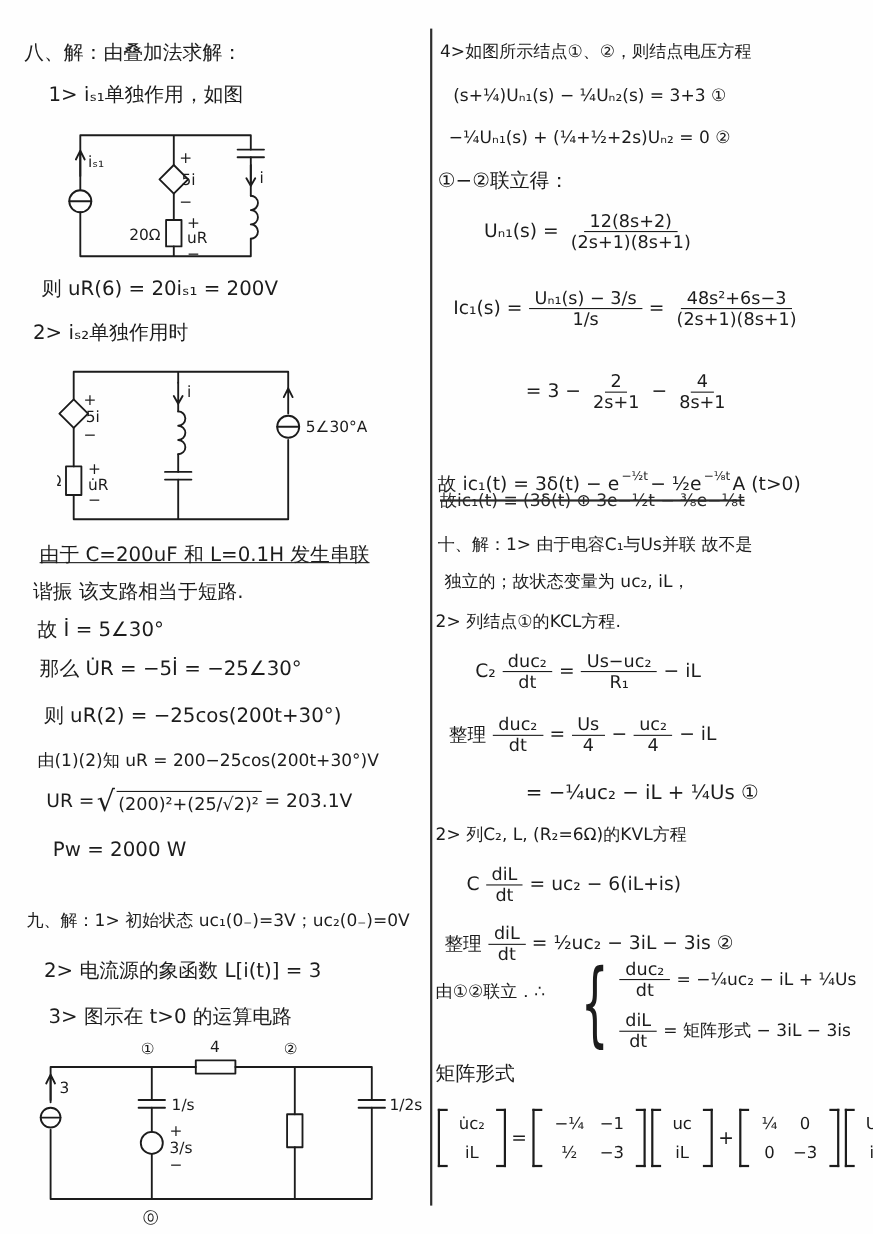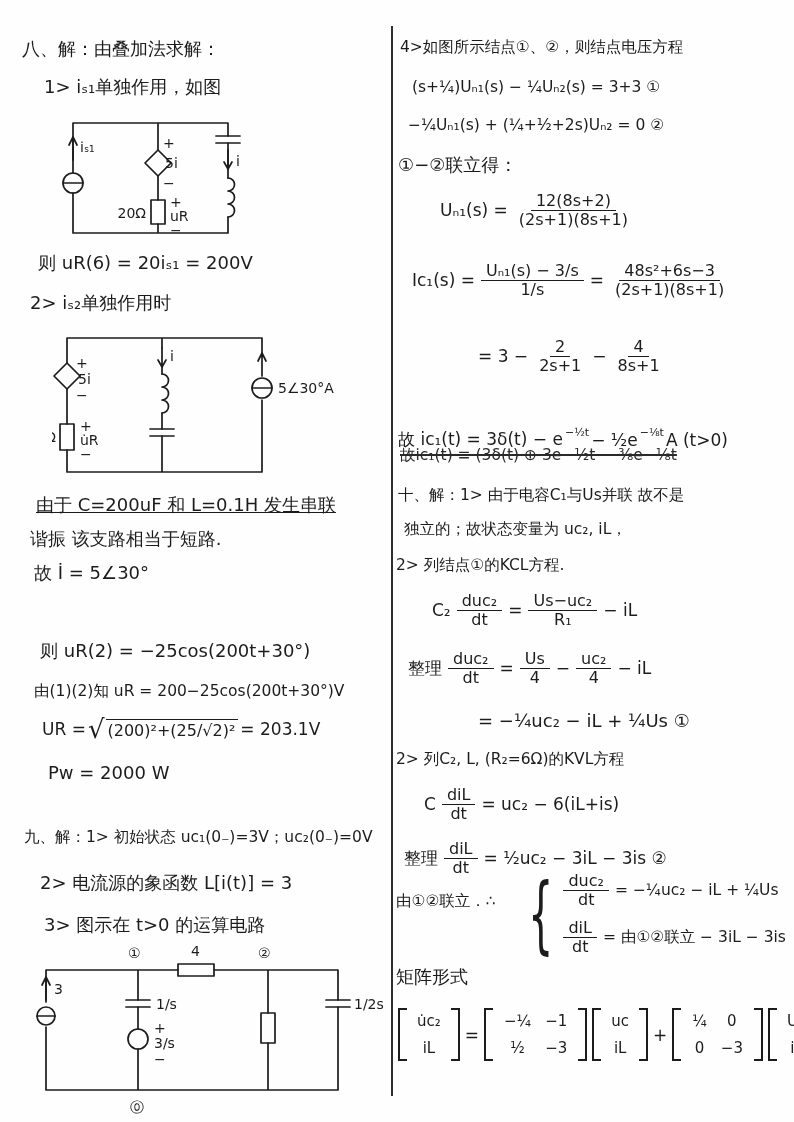--- a/index.html
+++ b/index.html
@@ -111,20 +111,21 @@
     <text x="28" y="105">+</text>
     <text x="28" y="119">u̇R</text>
     <text x="28" y="133">−</text>
     <text x="118" y="35">i</text>
     <text x="226" y="67">5∠30°A</text>
   </svg>
 
   <div class="ln" style="left:36px;top:494px;text-decoration:underline;">由于 C=200uF 和 L=0.1H 发生串联</div>
   <div class="ln" style="left:30px;top:528px;">谐振 该支路相当于短路.</div>
   <div class="ln" style="left:34px;top:562px;">故 İ = 5∠30°</div>
+  <div class="ln" style="left:36px;top:598px;">那么 U̇R = −5İ = −25∠30°</div>
   <div class="ln" style="left:40px;top:640px;">则 uR(2) = −25cos(200t+30°)</div>
   <div class="ln sm" style="left:34px;top:682px;">由(1)(2)知 uR = 200−25cos(200t+30°)V</div>
 
   <div class="mrow tight" style="left:42px;top:716px;">
     <span>UR =</span>
     <span class="rad">√</span>
     <span class="radbody">(200)²+(25/√2)²</span>
     <span>= 203.1V</span>
   </div>
 
@@ -286,21 +287,21 @@
           <span class="num">duc₂</span>
           <span class="den">dt</span>
         </span>
         <span class="sm">= −¼uc₂ − i̇L + ¼Us</span>
       </div>
       <div class="sysrow">
         <span class="frac">
           <span class="num">di̇L</span>
           <span class="den">dt</span>
         </span>
-        <span class="sm">= 由①②联立 − 3i̇L − 3i̇s</span>
+        <span class="sm">= 矩阵形式 − 3i̇L − 3i̇s</span>
       </div>
     </div>
   </div>
 
   <div class="ln" style="left:396px;top:966px;">矩阵形式</div>
 
   <div class="mrow" style="left:398px;top:1008px;gap:5px;">
     <span class="bk bkl"></span>
     <span class="vec">
       <span>u̇c₂</span>

